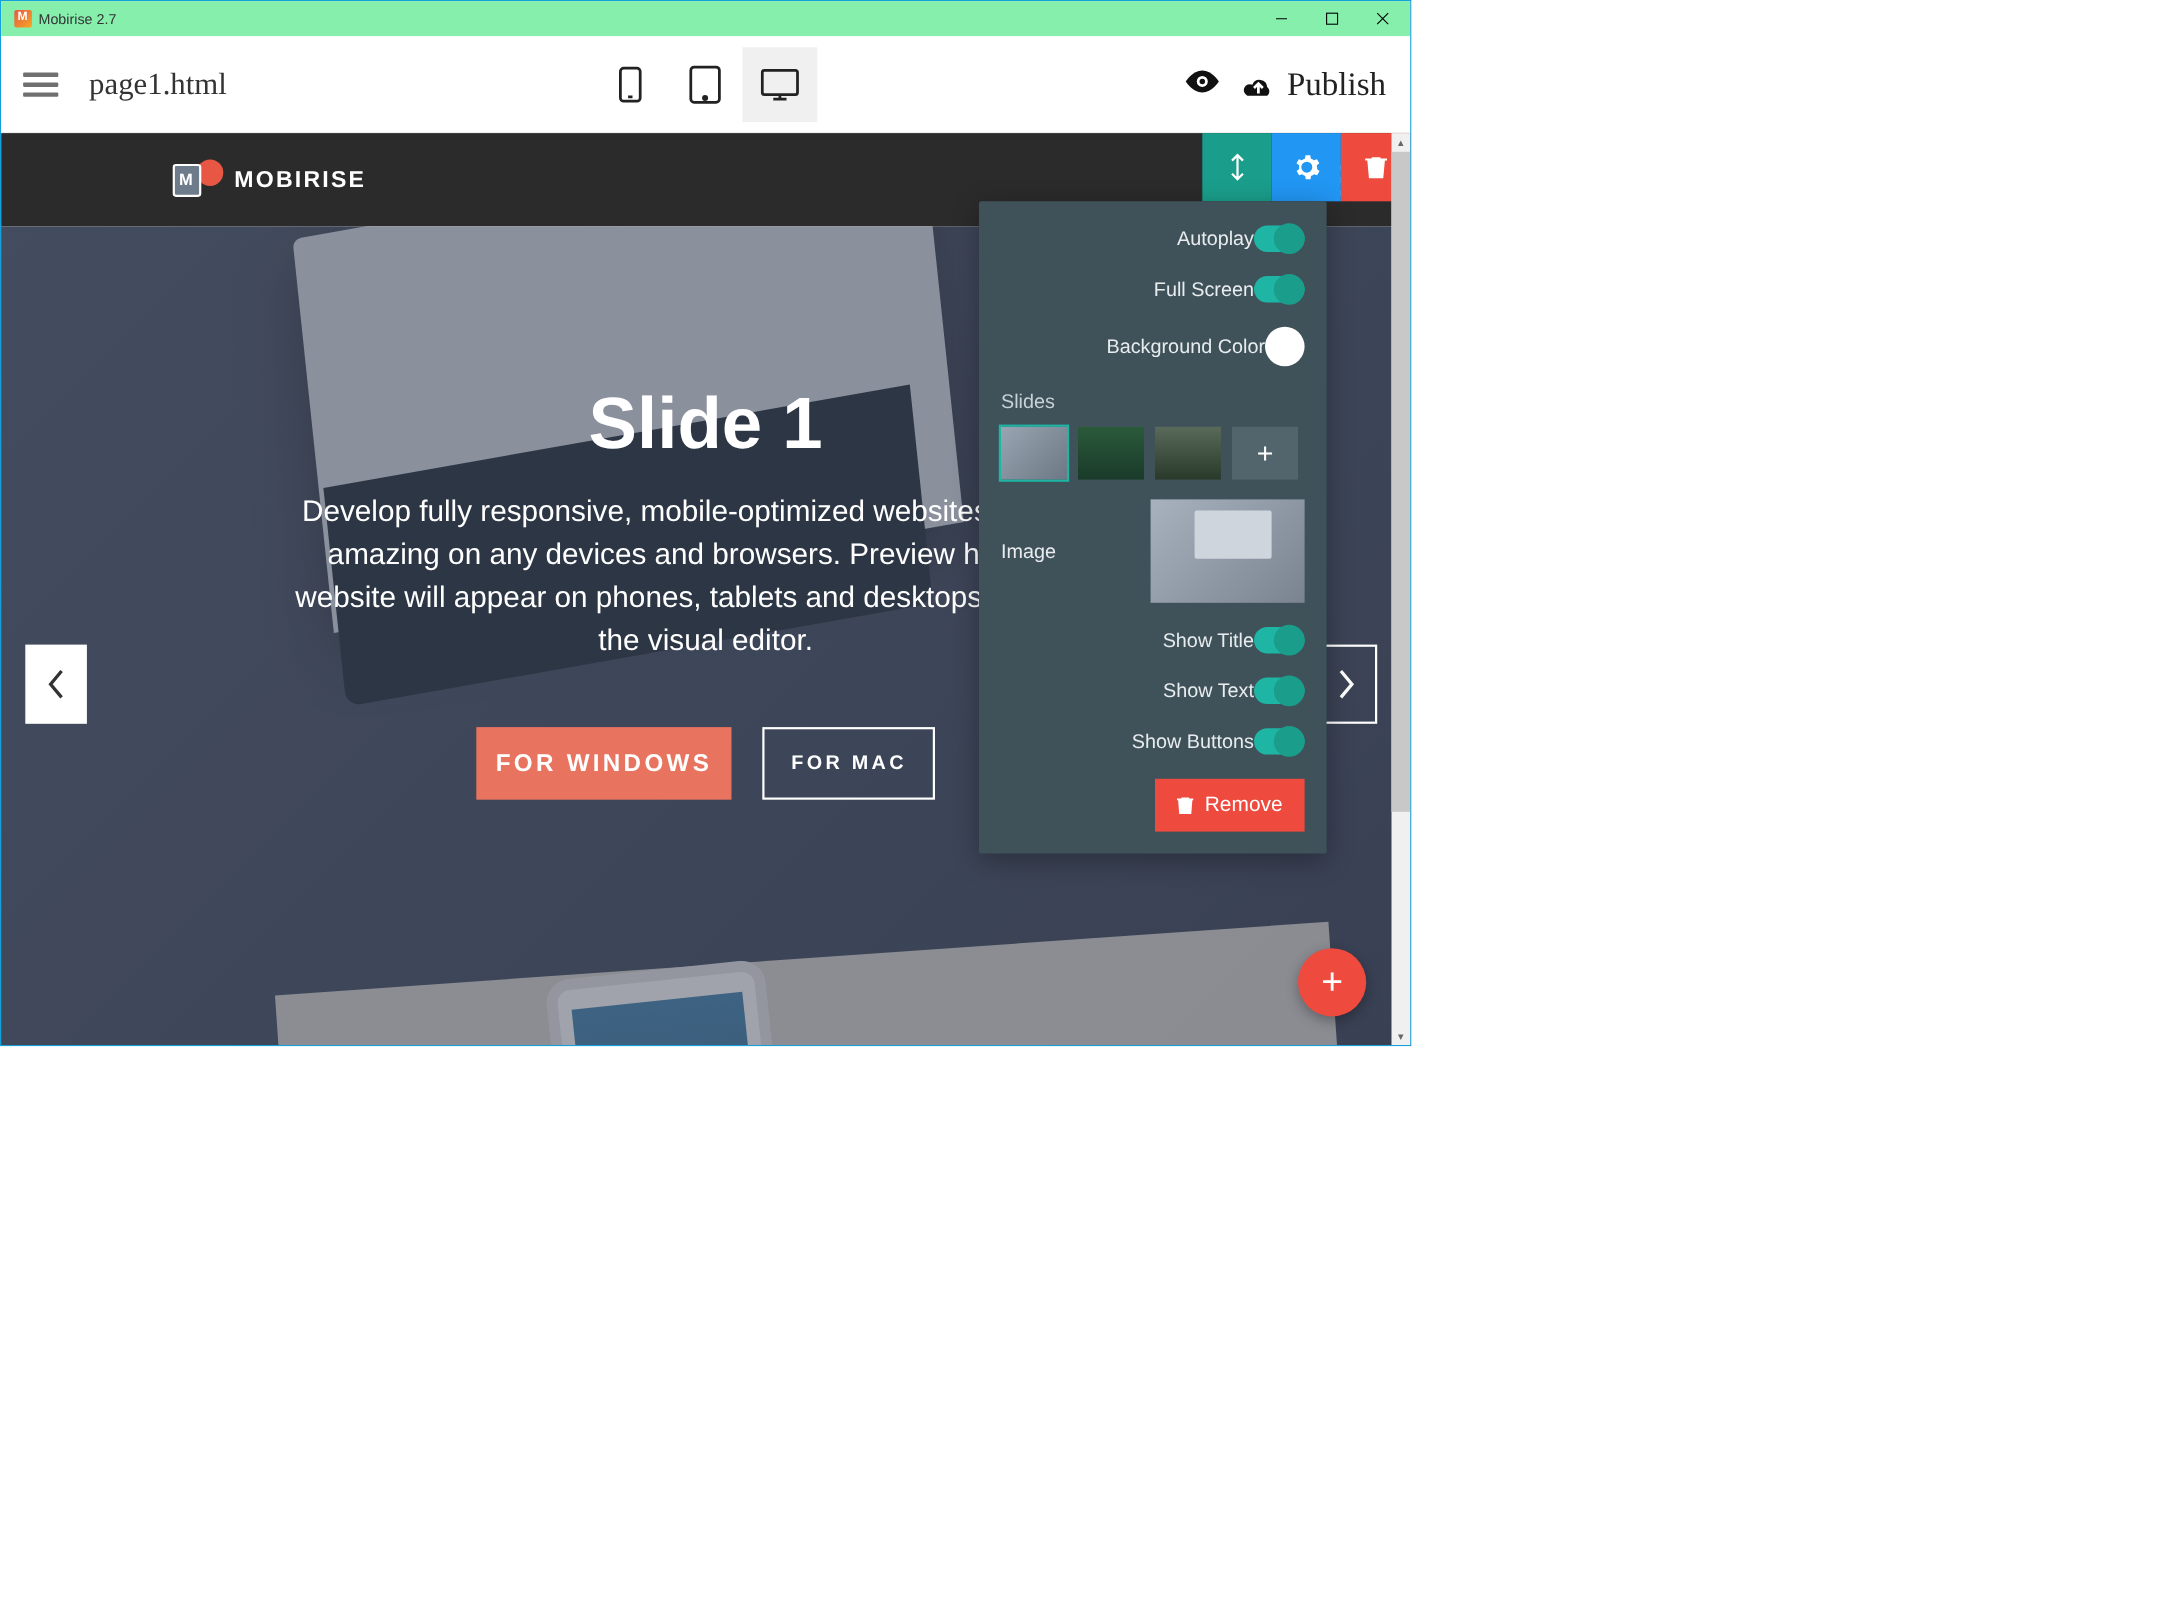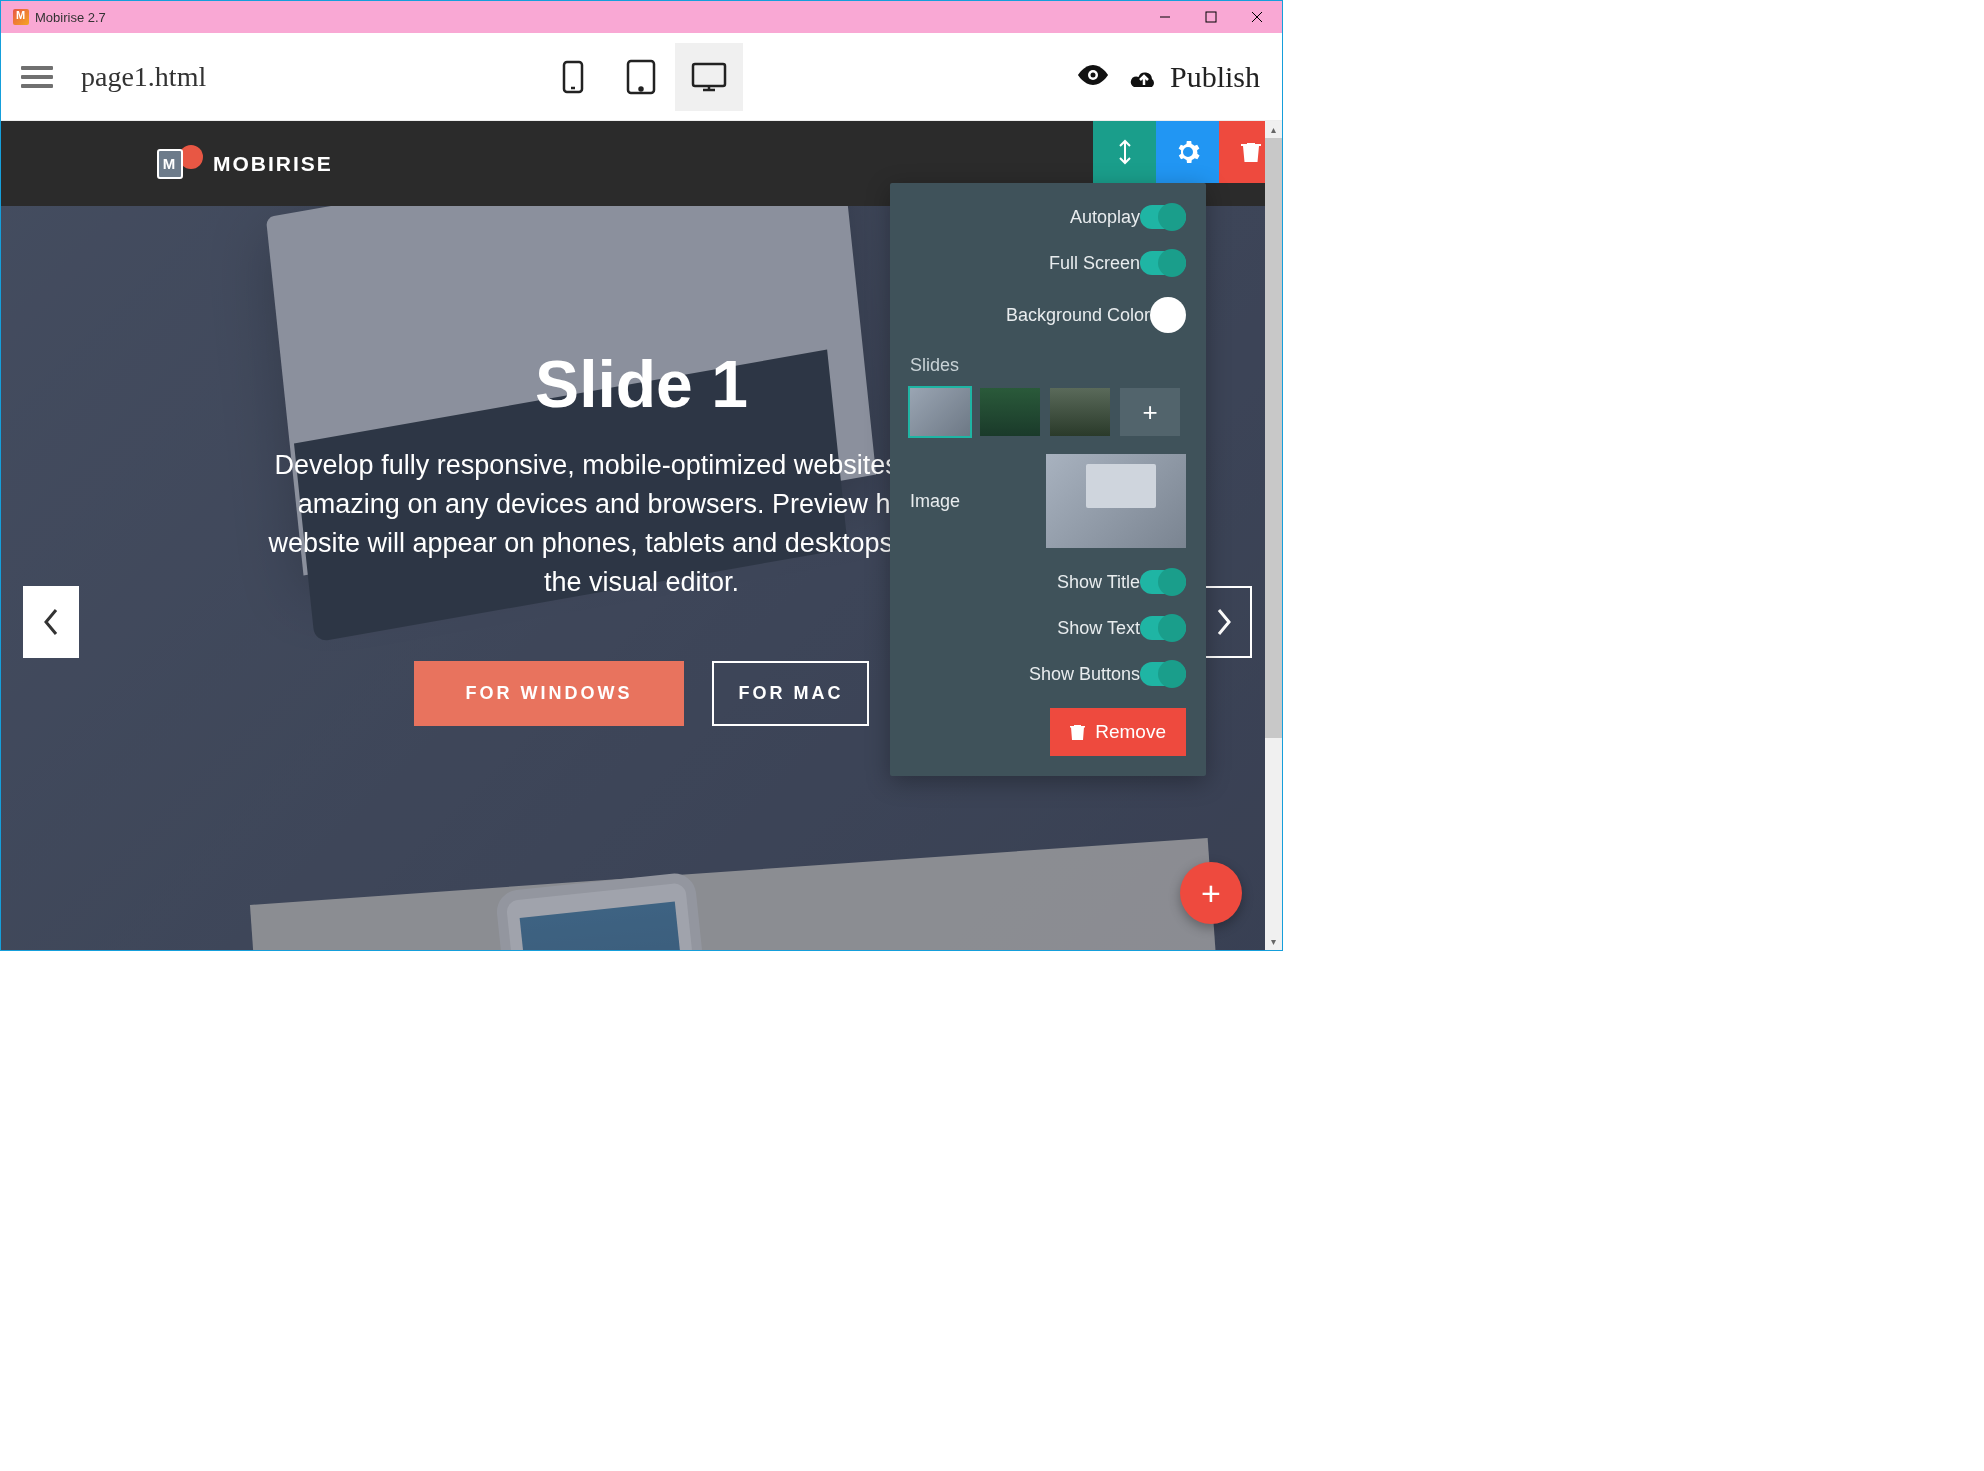--- a/index.html
+++ b/index.html
@@ -1,19 +1,19 @@
 <!DOCTYPE html>
 <html><head>
 <meta charset="utf-8">
 <style>
 * { margin: 0; padding: 0; box-sizing: border-box; }
 body { font-family: "Segoe UI", Arial, sans-serif; background: #fff; width: 1283px; height: 951px; overflow: hidden; position: relative; border: 1px solid #159fdb; }
 
 
-.titlebar { height: 32px; background: #f9a8d4; display: flex; align-items: center; padding: 0 2px; font-size: 13px; color: #333; }
+.titlebar { height: 32px; background: #86efac; display: flex; align-items: center; padding: 0 2px; font-size: 13px; color: #333; }
 .titlebar .app-icon { width: 16px; height: 16px; margin: 0 6px 0 10px; background: linear-gradient(135deg,#e85744,#f5a623); border-radius: 2px; position: relative; }
 .titlebar .app-icon:before { content:"M"; position:absolute; left:3px; top:0; font-size:11px; font-weight:bold; color:#fff;}
 .titlebar .spacer { flex:1; }
 .titlebar .winbtn { width: 46px; height: 30px; display:flex; align-items:center; justify-content:center; }
 .titlebar svg { stroke:#000; stroke-width:1; fill:none; }
 
 
 .toolbar { height: 88px; display:flex; align-items:center; padding: 0 8px 0 20px; background:#fff; border-bottom:1px solid #eee;font-family:Liberation Serif, serif; }
 .hamburger { width:32px; height:32px; display:flex; flex-direction:column; justify-content:center; gap:5px; margin-right:28px; }
 .hamburger span { height:4px; background:#707070; border-radius:1px; }
@@ -50,21 +50,21 @@
 .hero-bg-wood { position:absolute; inset:0; background: repeating-linear-gradient(105deg,#8a7560 0 30px,#7a6754 30px 60px); opacity:0.35; z-index:-1;}
 .hero-bg-paper { position:absolute; left:260px; bottom:-60px; width:960px; height:350px; background:#e9e5dc; transform:rotate(-4deg); opacity:0.9;}
 .hero-bg-phone { position:absolute; left:510px; bottom:-40px; width:200px; height:320px; background:#fff; border-radius:22px; transform:rotate(-6deg); border:10px solid #e8e8e8;}
 .hero-bg-phone:after{content:""; position:absolute; inset:18px 12px 50px 12px; background:linear-gradient(#4d8ab3,#3d6a8c);}
 .hero-overlay{position:absolute; inset:0; background:rgba(45,52,72,0.45);}
 
 .hero-content { position:absolute; left:0; right:0; top:140px; text-align:center; color:#fff; padding: 0 60px;}
 .hero-title { font-size:66px; font-weight:700; margin-bottom:24px;}
 .hero-text { font-size:27px; line-height:1.45; max-width:760px; margin: 0 auto 58px auto; font-weight:300;}
 .hero-btns { display:flex; justify-content:center; gap:28px; }
-.btn-primary { background:#e8735e; color:#fff; padding:20px 52px; font-size:18px; font-weight:600; letter-spacing:3px; border:none;}
+.btn-primary { background:#e8735e; color:#fff; padding:20px 18px; font-size:22px; font-weight:600; letter-spacing:3px; border:none;}
 .btn-outline { background:transparent; color:#fff; padding:20px 24px; font-size:18px; font-weight:600; letter-spacing:3px; border:2px solid #fff;}
 
 .carousel-arrow { position:absolute; top:380px; width:56px; height:72px; display:flex; align-items:center; justify-content:center;}
 .arrow-left { left:22px; background:#fff; color:#333;}
 .arrow-right { right:30px; border:2px solid #fff; color:#fff;}
 .dots { position:absolute; bottom:18px; left:0; right:0; display:flex; justify-content:center; gap:16px;}
 .dot { width:16px; height:16px; border:2px solid #fff; border-radius:50%;}
 .dot.active { background:#fff;}
 
 

